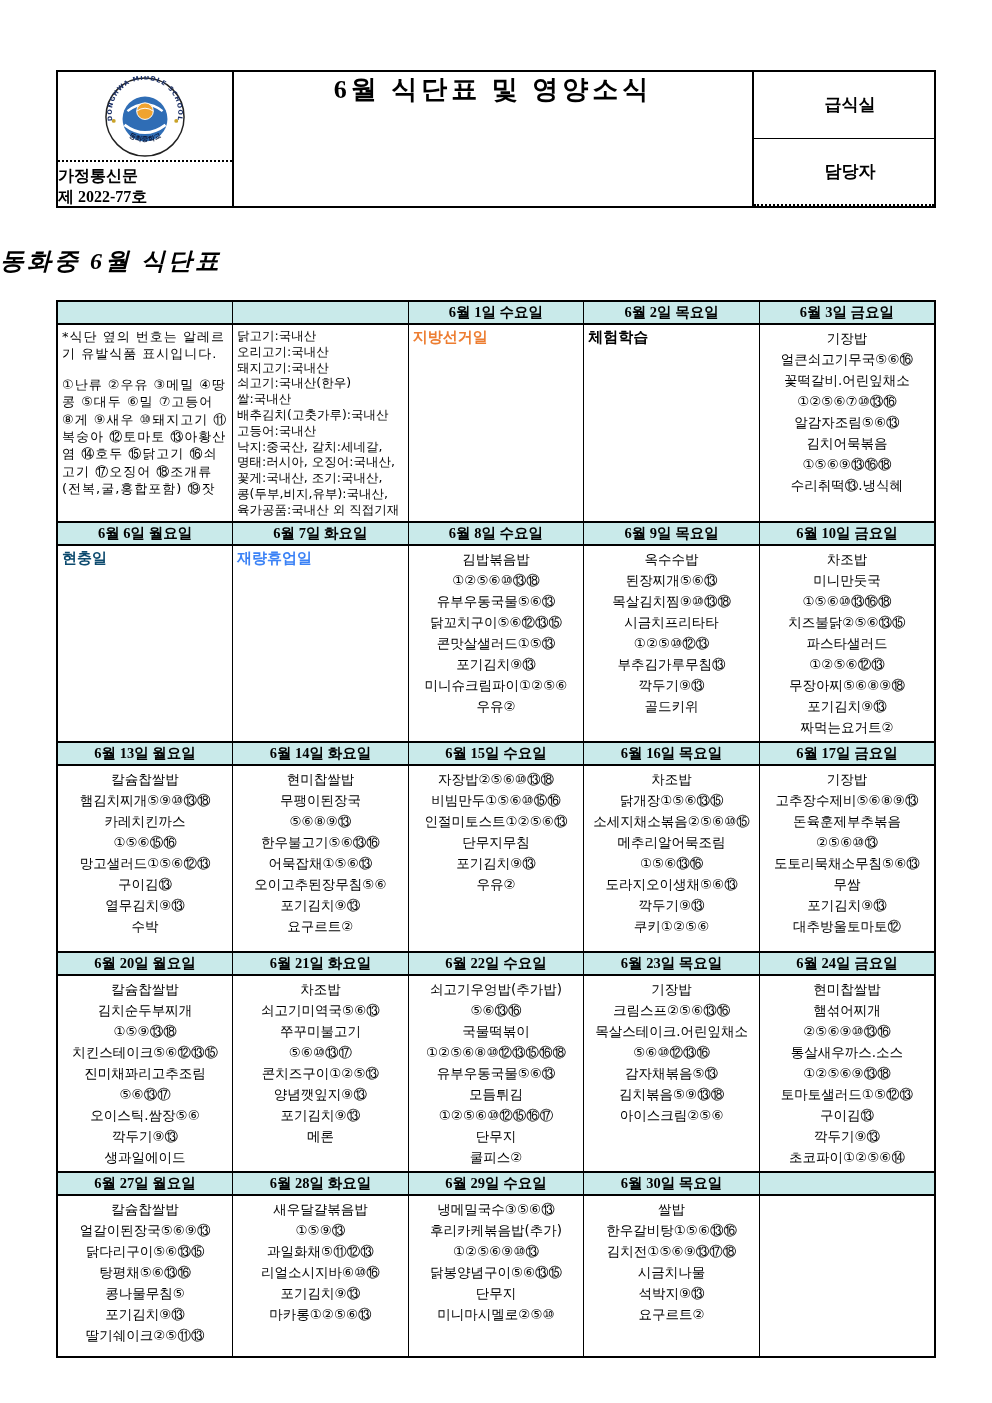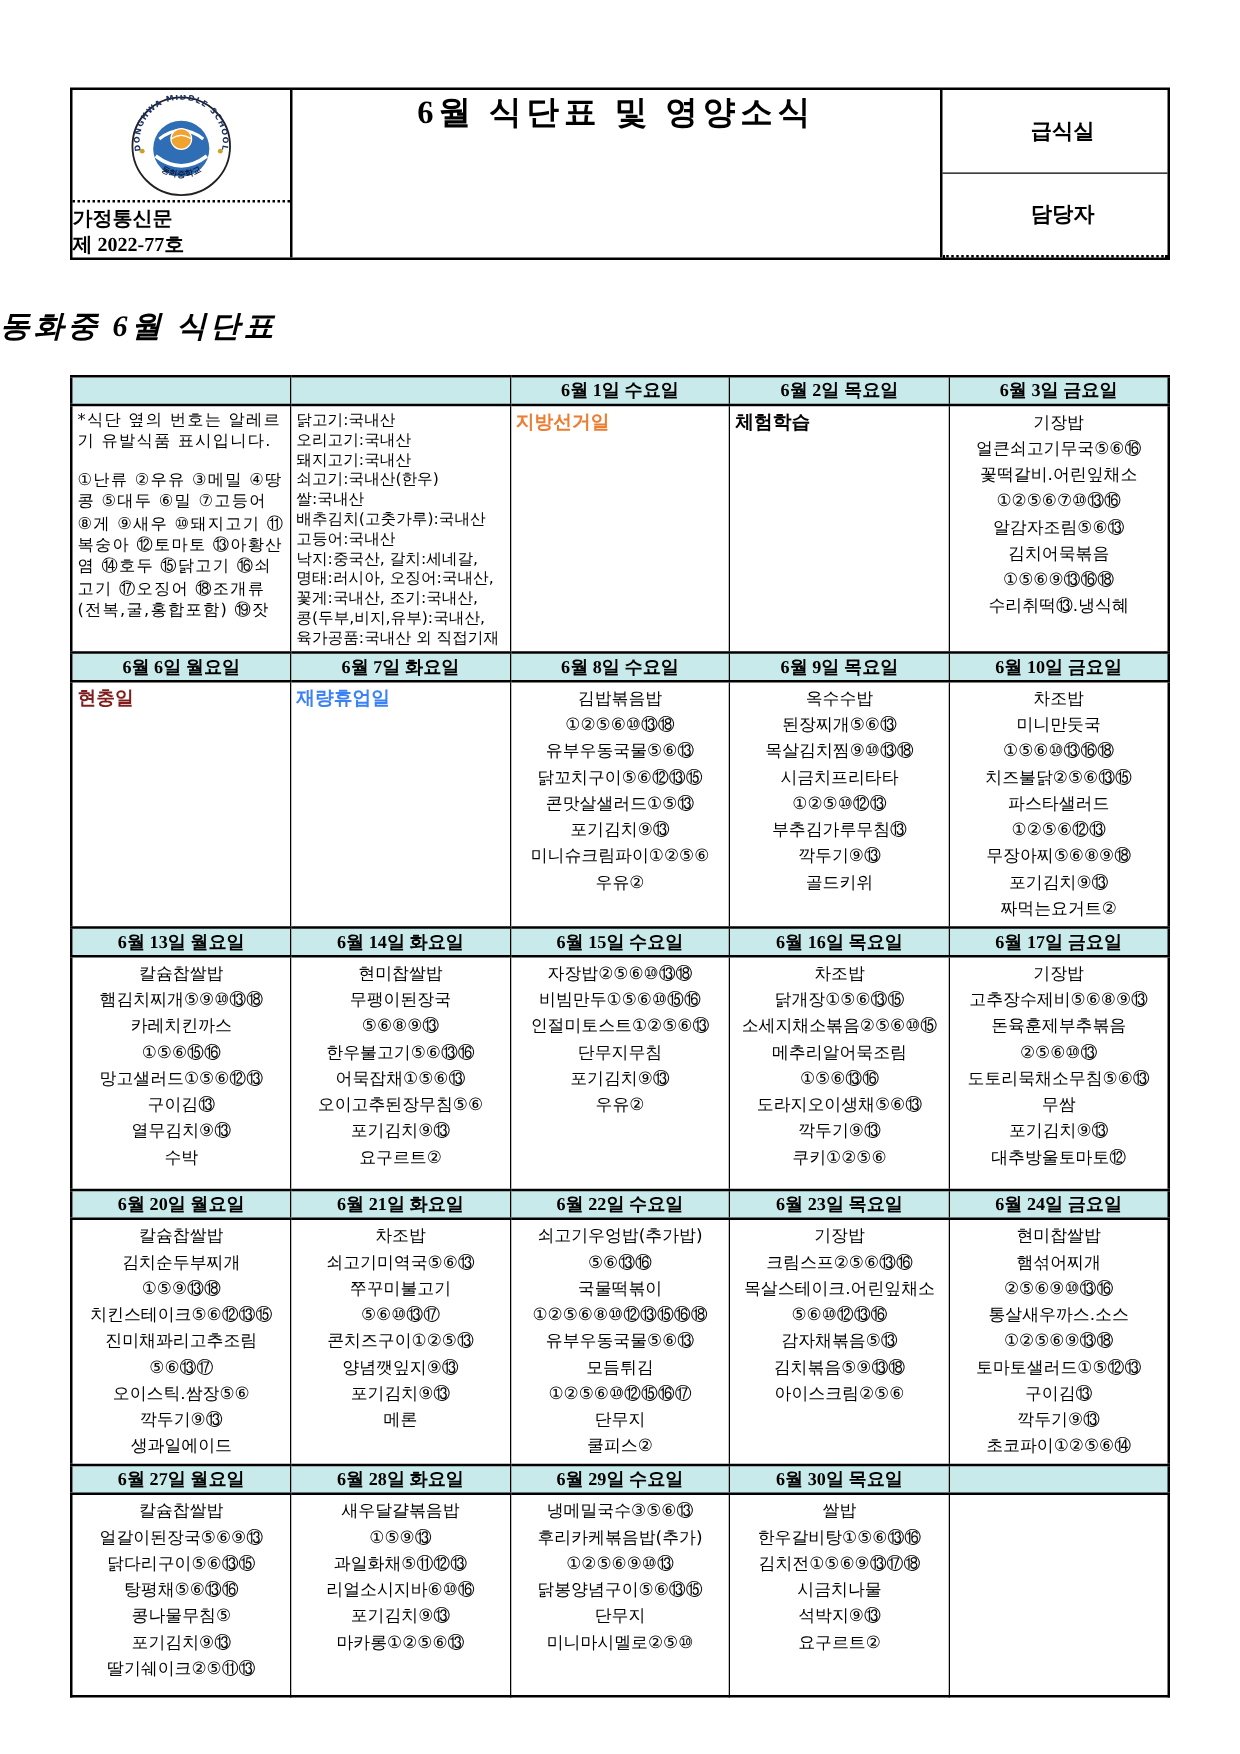--- a/index.html
+++ b/index.html
@@ -169,21 +169,21 @@
       </tr>
       <tr class="day-header">
         <td>6월 6일 월요일</td>
         <td>6월 7일 화요일</td>
         <td>6월 8일 수요일</td>
         <td>6월 9일 목요일</td>
         <td>6월 10일 금요일</td>
       </tr>
       <tr class="content-row row-h-1">
         <td class="special-cell">
-          <div style="color: #7f1d1d;">현충일</div>
+          <div style="color: #0c4a6e;">현충일</div>
         </td>
         <td class="special-cell">
           <div style="color: #3b82f6;">재량휴업일</div>
         </td>
         <td class="menu-cell">
           <div class="menu-line">김밥볶음밥</div>
           <div class="menu-line">①②⑤⑥⑩⑬⑱</div>
           <div class="menu-line">유부우동국물⑤⑥⑬</div>
           <div class="menu-line">닭꼬치구이⑤⑥⑫⑬⑮</div>
           <div class="menu-line">콘맛살샐러드①⑤⑬</div>

